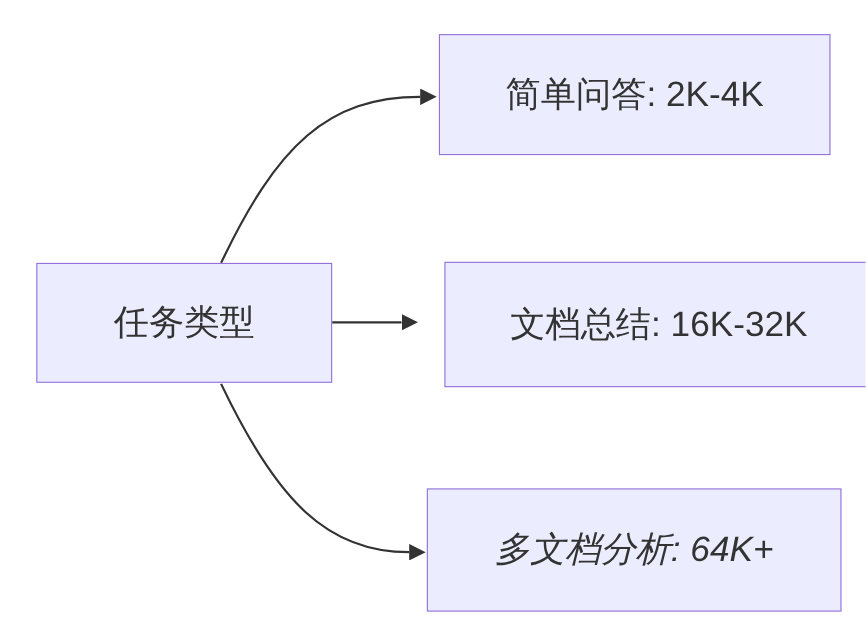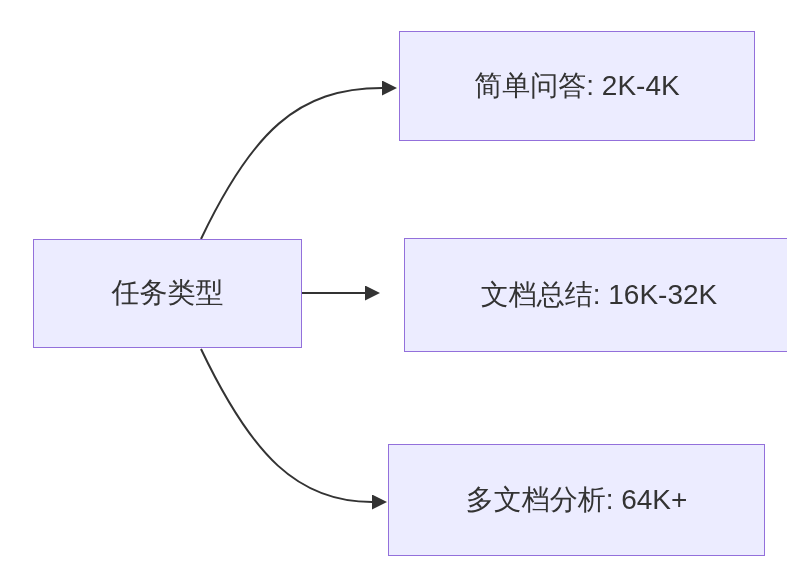--- a/index.html
+++ b/index.html
@@ -31,29 +31,29 @@
     stroke-width: 2px;
   }
   .node {
     position: absolute;
     display: flex;
     align-items: center;
     justify-content: center;
     background: var(--node-fill);
     border: 1.5px solid var(--node-border);
     color: var(--text);
-    font-size: 28px;
+    font-size: 32px;
     line-height: 1.3;
     text-align: center;
     white-space: nowrap;
   }
   .node-root   { left: 33px;  top: 239px; width: 269px; height: 109px; }
   .node-top    { left: 399px; top: 31px;  width: 356px; height: 110px; }
   .node-middle { left: 404px; top: 238px; width: 390px; height: 114px; }
-  .node-bottom { left: 388px; top: 444px; width: 377px; height: 112px; }
+  .node-bottom { left: 388px; top: 444px; width: 377px; height: 112px; font-style: italic; }
 </style>
 </head>
 <body>
 
 <div class="canvas">
 
   <svg class="edges" viewBox="0 0 787 572" xmlns="http://www.w3.org/2000/svg">
     <defs>
       <marker id="arrowhead" viewBox="0 0 10 10" refX="0" refY="5" markerWidth="7.5" markerHeight="7.5" orient="auto">
         <path d="M0,0 L10,5 L0,10 z" fill="#333333"></path>

